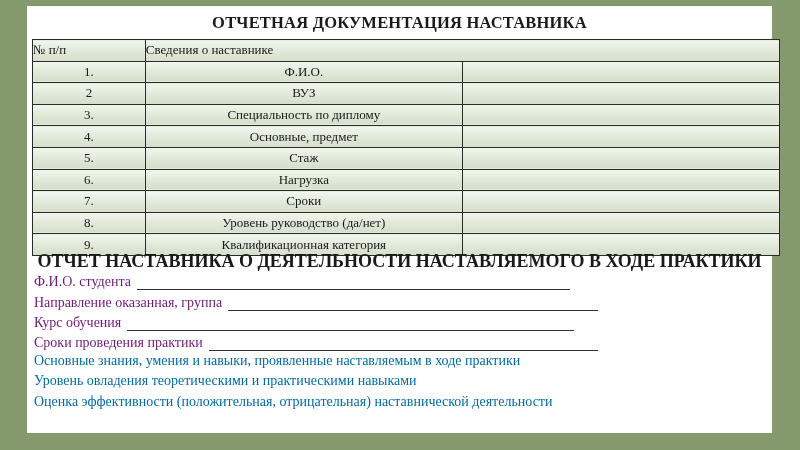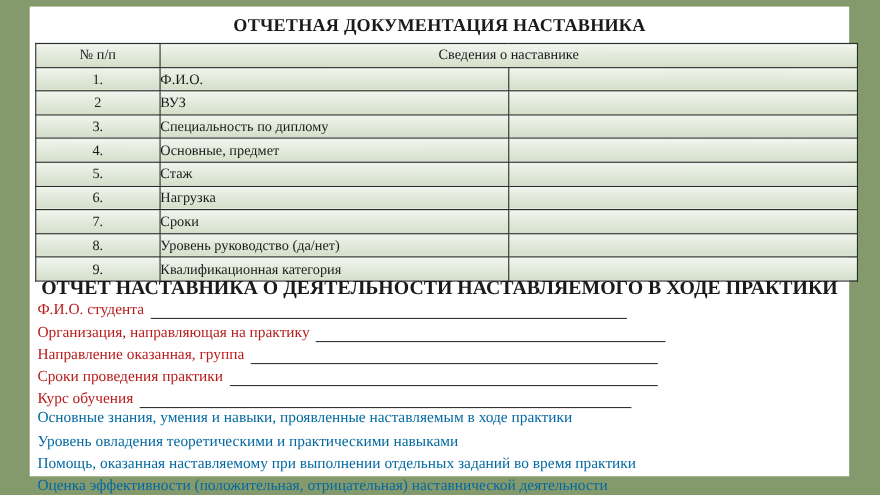--- a/index.html
+++ b/index.html
@@ -69,34 +69,34 @@
     font-size: 13px;
   }
   .col-num {
     width: 68px;
     text-align: center;
     font-weight: bold;
     font-size: 13.5px;
   }
   .col-label {
     width: 387px;
-    text-align: left;
+    text-align: center;
     padding-left: 7px;
   }
   .col-value {
     width: 293px;
     background-image: linear-gradient(to bottom, #dde6d3 0%, #d2dec6 50%, #c6d4b8 100%);
   }
   .hdr-num {
-    text-align: center;
+    text-align: left;
     font-weight: normal;
     font-size: 12.5px;
   }
   .hdr-info {
-    text-align: center;
+    text-align: left;
     font-weight: bold;
     font-size: 13.5px;
   }
 
   
   .report-title {
     position: absolute;
     left: 0;
     top: 245px;
     width: 745px;
@@ -114,21 +114,21 @@
     width: 730px;
   }
   .form-row {
     display: flex;
     align-items: flex-end;
     height: 20.3px;
     white-space: nowrap;
   }
   .form-row .lbl {
     font-size: 14px;
-    color: #b91c1c;
+    color: #701a75;
     line-height: 17px;
   }
   .form-row .rule {
     flex: 0 0 auto;
     border-bottom: 1.3px solid #333;
     height: 13px;
     margin-left: 6px;
   }
   .plain-row {
     height: 20.3px;
@@ -203,35 +203,30 @@
     </table>
 
     <div class="report-title">ОТЧЕТ НАСТАВНИКА О ДЕЯТЕЛЬНОСТИ НАСТАВЛЯЕМОГО В ХОДЕ ПРАКТИКИ</div>
 
     <div class="form-lines" id="form-lines">
         <div class="form-row">
           <span class="lbl">Ф.И.О. студента</span>
           <span class="rule" style="width: 433px;"></span>
         </div>
         <div class="form-row">
-          <span class="lbl">Организация, направляющая на практику</span>
-          <span class="rule" style="width: 318px;"></span>
-        </div>
-        <div class="form-row">
           <span class="lbl">Направление оказанная, группа</span>
           <span class="rule" style="width: 370px;"></span>
         </div>
         <div class="form-row">
+          <span class="lbl">Курс обучения</span>
+          <span class="rule" style="width: 447px;"></span>
+        </div>
+        <div class="form-row">
           <span class="lbl">Сроки проведения практики</span>
           <span class="rule" style="width: 389px;"></span>
         </div>
-        <div class="form-row">
-          <span class="lbl">Курс обучения</span>
-          <span class="rule" style="width: 447px;"></span>
-        </div>
         <div class="plain-row">Основные знания, умения и навыки, проявленные наставляемым в ходе практики</div>
         <div class="plain-row">Уровень овладения теоретическими и практическими навыками</div>
-        <div class="plain-row">Помощь, оказанная наставляемому при выполнении отдельных заданий во время практики</div>
         <div class="plain-row">Оценка эффективности (положительная, отрицательная) наставнической деятельности</div>
       </div>
 
   </div>
 </div>
 
 </body></html>

